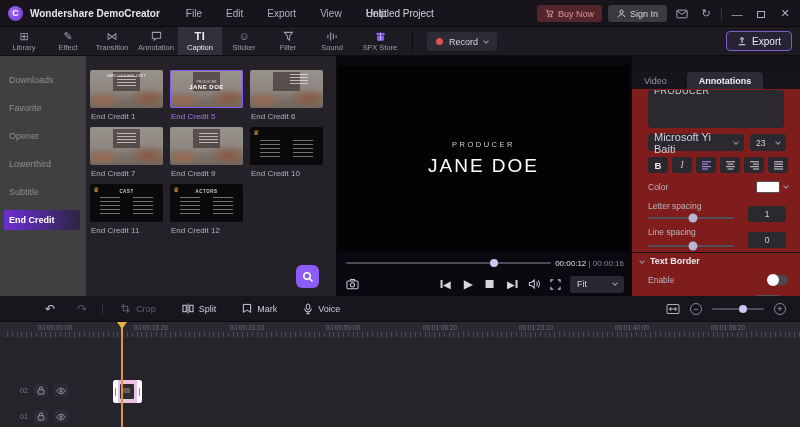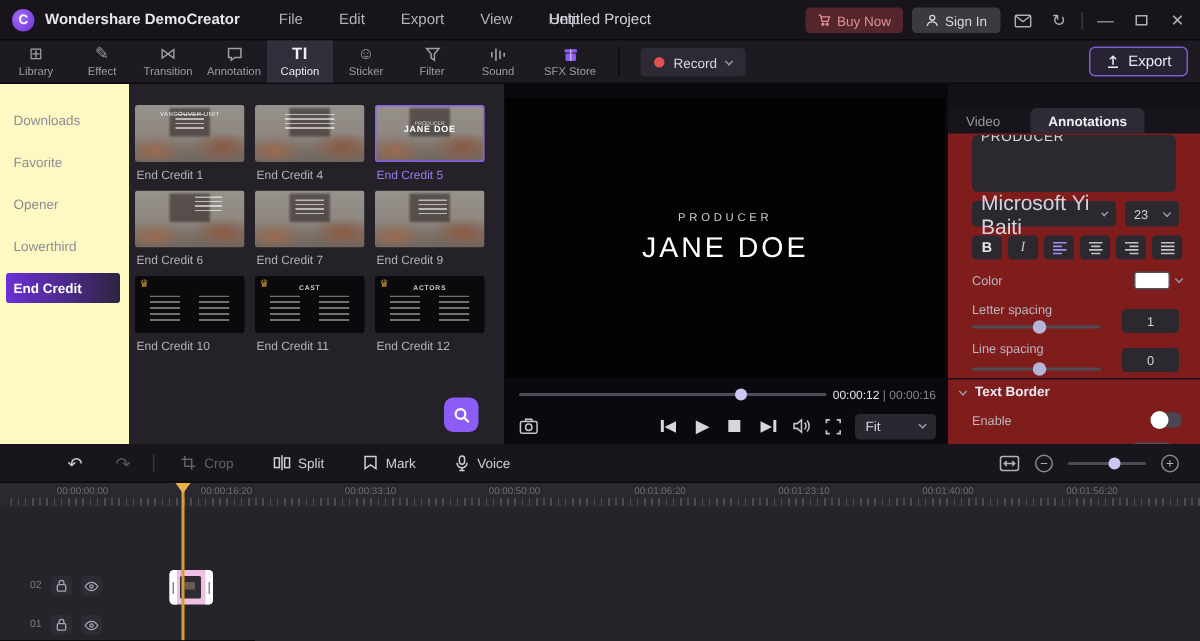--- a/index.html
+++ b/index.html
@@ -30,21 +30,21 @@
   .rtab.active { background:#322e3b; color:#f0eef4; }
   .rtab.sfx { width:52px; }
   .ti-glyph { font-size:9px; font-weight:bold; letter-spacing:0.5px; }
   .ribbon-sep { width:1px; background:#0e0c11; margin:4px 6px; }
   .btn-record { background:#2d2a33; border-radius:3px; height:19px; margin:5px 0 0 8px; padding:0 9px; display:flex; align-items:center; gap:6px; font-size:9px; color:#d8d6dc; }
   .red-dot { width:7px; height:7px; border-radius:50%; background:#e05252; }
   .chev { width:4px; height:4px; border-right:1px solid #9b98a2; border-bottom:1px solid #9b98a2; transform:rotate(45deg); margin-top:-2px; }
   .btn-export { position:absolute; right:8px; top:31px; height:20px; border:1px solid #7a5fd0; background:#272234; color:#ece9f2; border-radius:4px; font-size:10px; padding:0 10px; display:flex; align-items:center; gap:5px; }
 
   
-  .sidebar { position:absolute; left:0; top:56px; width:86px; height:240px; background:#fef9c3; }
+  .sidebar { position:absolute; left:0; top:56px; width:86px; height:240px; background:#404040; }
   .side-item { height:20px; margin-top:8px; display:flex; align-items:center; padding-left:9px; font-size:9px; color:#8f8c95; cursor:pointer; }
   .side-item.active { background:linear-gradient(90deg,#6b2fd6 0%, #4a2a86 55%, #2d2440 100%); color:#fff; font-weight:bold; border-radius:2px; margin-left:4px; margin-right:6px; padding-left:5px; }
 
   
   .grid { position:absolute; left:86px; top:56px; width:250px; height:240px; background:#242129; padding:14px 0 0 4px; }
   .cards { display:grid; grid-template-columns:repeat(3,80px); grid-auto-rows:57px; }
   .card { width:74px; cursor:pointer; }
   .thumb { position:relative; width:73px; height:38px; border-radius:2px; overflow:hidden; background:#111; }
   .thumb.scene { background:
       radial-gradient(ellipse 26px 13px at 18% 80%, #9b6a50 0%, rgba(155,106,80,0) 70%),
@@ -86,21 +86,21 @@
   .ctrl-right { margin-left:auto; display:flex; align-items:center; gap:9px; }
   .fit-box { background:#2a2731; border-radius:3px; height:17px; width:54px; display:flex; align-items:center; justify-content:space-between; padding:0 7px; font-size:9px; color:#d8d6dc; cursor:pointer; }
 
   
   .inspector { position:absolute; left:632px; top:56px; width:180px; height:240px; background:#7f1d1d;margin-top:16px; }
   .insp-tabs { position:absolute; left:0; top:0; width:168px; height:17px; background:#17141b; display:flex; align-items:stretch; }
   .itab { font-size:9px; color:#9a97a0; display:flex; align-items:center; padding:0 12px; cursor:pointer; }
   .itab.active { background:#2e2b36; color:#f0eef4; font-weight:bold; border-radius:4px 4px 0 0; margin-left:8px; }
   .textarea { position:absolute; left:16px; top:18px; width:136px; height:38px; background:#2b2830; border-radius:4px; overflow:hidden; padding:0 6px; }
   .textarea .tx { font-size:9px; color:#d8d6da; margin-top:-4px; letter-spacing:.5px; }
-  .fontsel { position:absolute; left:16px; top:62px; width:96px; height:17px; background:#2b2830; border-radius:3px; display:flex; align-items:center; justify-content:flex-start; padding:0 6px; font-size:14px; color:#d5d2da; cursor:pointer; }
+  .fontsel { position:absolute; left:16px; top:62px; width:96px; height:17px; background:#2b2830; border-radius:3px; display:flex; align-items:center; justify-content:flex-start; padding:0 6px; font-size:11px; color:#d5d2da; cursor:pointer; }
   .sizesel { position:absolute; left:118px; top:62px; width:36px; height:17px; background:#2b2830; border-radius:3px; display:flex; align-items:center; justify-content:space-between; padding:0 6px; font-size:8.5px; color:#d5d2da; cursor:pointer; }
   .fmt-row { position:absolute; left:16px; top:85px; width:140px; display:flex; gap:4px; }
   .fmt-btn { width:20px; height:16px; background:#2b2830; border-radius:3px; display:flex; align-items:center; justify-content:center; color:#c5c2ca; font-size:9.5px; cursor:pointer; }
   .fmt-btn.b { font-weight:bold; color:#eceaf0; }
   .fmt-btn.i { font-style:italic; font-family:"Liberation Serif", serif; }
   .fmt-btn.on { color:#a98df5; }
   .prop-label { font-size:8.5px; color:#b9b6bf; }
   .row-color1 { position:absolute; left:16px; top:109px; width:140px; display:flex; align-items:center; }
   .swatch-ctl { margin-left:auto; display:flex; align-items:center; gap:4px; cursor:pointer; }
   .swatch { width:24px; height:12px; background:#ffffff; border-radius:2px; border:1px solid #55515c; }
@@ -280,37 +280,32 @@
     </span>
     <span>Export</span>
   </div>
 
   <div class="sidebar">
     <div style="height:6px"></div>
     <div class="side-item">Downloads</div>
     <div class="side-item">Favorite</div>
     <div class="side-item">Opener</div>
     <div class="side-item">Lowerthird</div>
+    <div class="side-item">Subtitle</div>
     <div class="side-item active">End Credit</div>
   </div>
 
   <div class="grid">
     <div class="cards">
       <div class="card">
         <div class="thumb scene">
             <span class="mini-cap">VANCOUVER UNIT</span>
             <span class="smudge"></span>
           </div>
         <div class="card-label">End Credit 1</div>
-      </div>
-      <div class="card">
-        <div class="thumb scene">
-            <span class="smudge" style="left:28%;width:44%"></span>
-          </div>
-        <div class="card-label">End Credit 4</div>
       </div>
       <div class="card">
         <div class="thumb scene selected">
           <span class="sel-sub">PRODUCER</span>
           <span class="sel-name">JANE DOE</span>
         </div>
         <div class="card-label selected">End Credit 5</div>
       </div>
       <div class="card">
         <div class="thumb scene">

